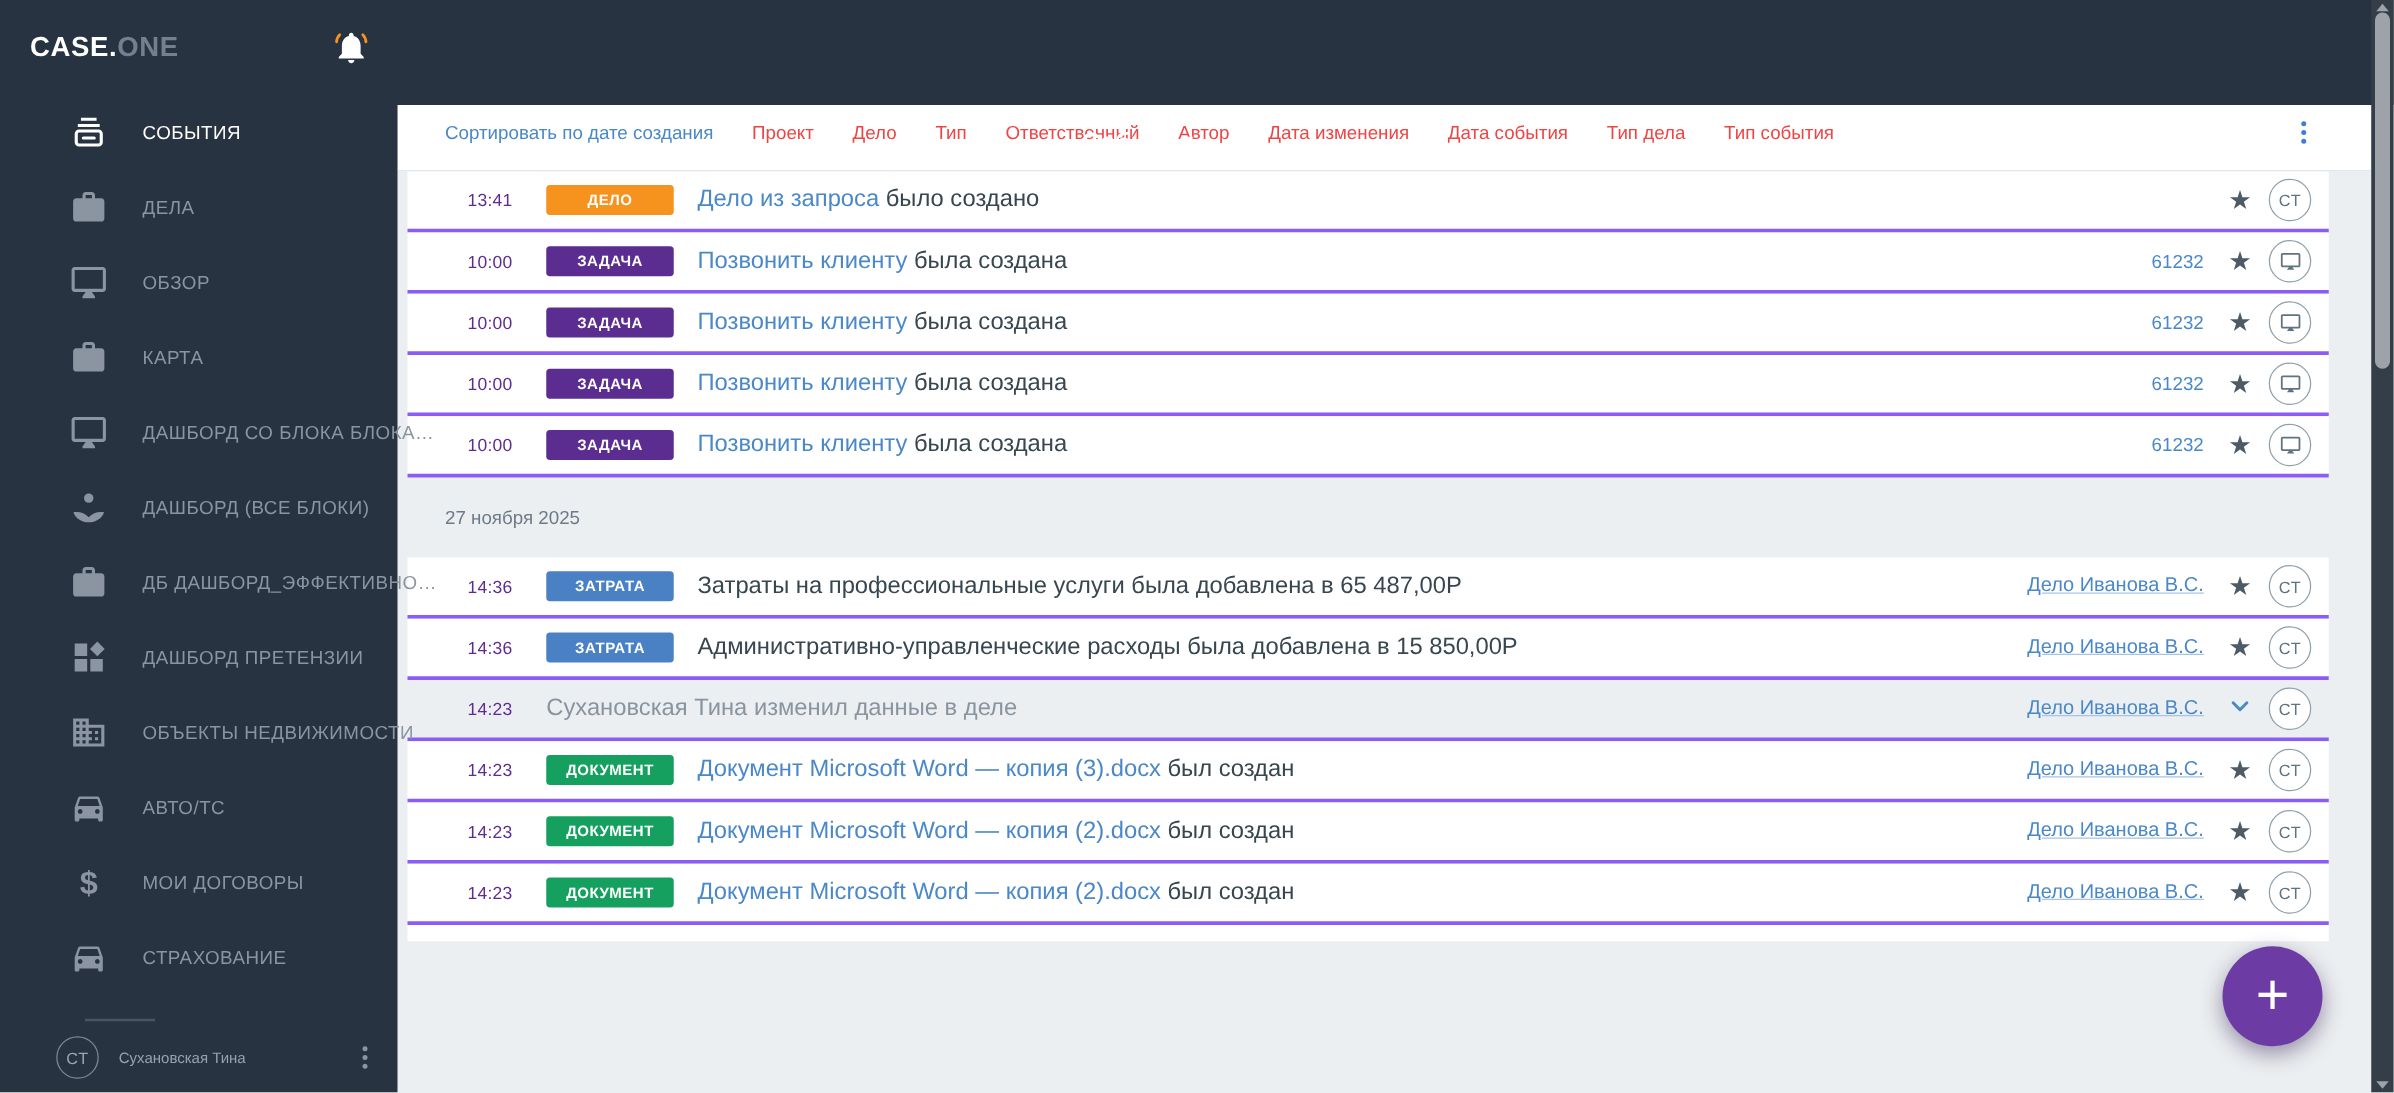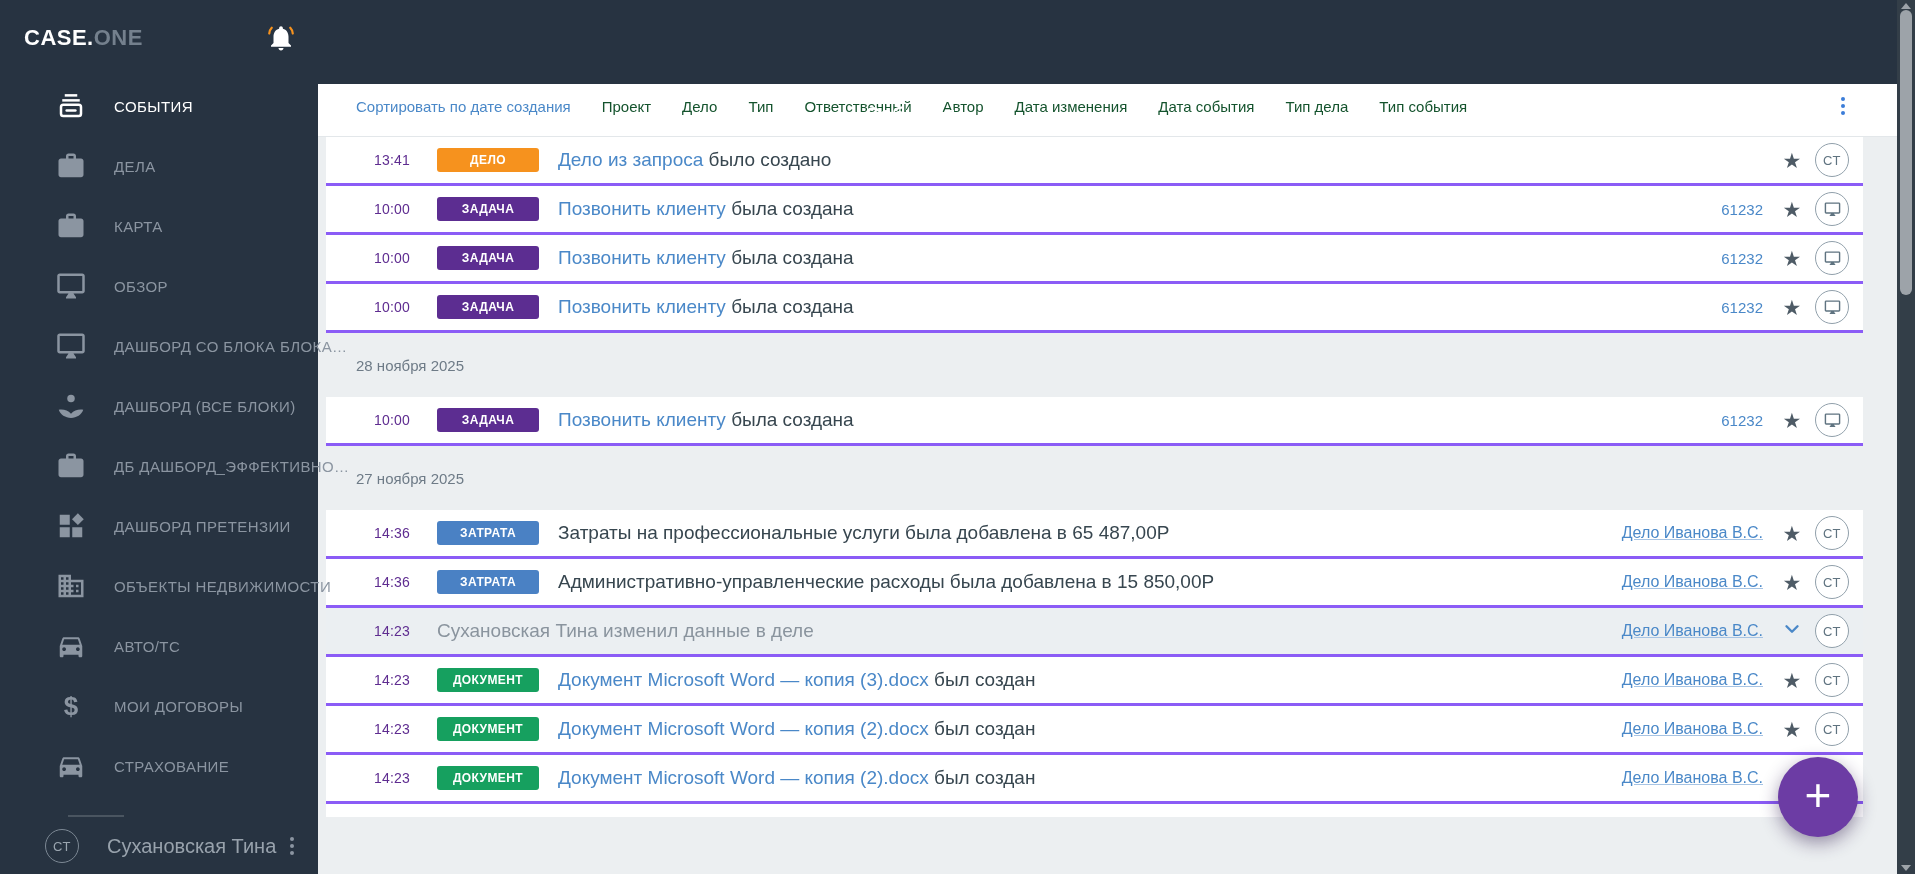--- a/index.html
+++ b/index.html
@@ -22,28 +22,28 @@
   .sidebar { position:absolute; left:0; top:76px; width:318px; height:798px; background:#273341; z-index:4; }
   .side-item { height:60px; display:flex; align-items:center; padding-left:56px; color:#8B95A1; cursor:pointer; }
   .side-item .s-icon { width:36px; height:32px; display:flex; align-items:center; flex:none; }
   .side-item .s-icon svg { width:30px; height:30px; }
   .side-item .s-label { margin-left:22px; font-size:15px; letter-spacing:.4px; white-space:nowrap; }
   .side-item.active { color:#FFFFFF; }
   .dollar-glyph { font-size:26px; font-weight:bold; width:30px; text-align:center; }
   .user-block { position:absolute; left:0; bottom:0; width:318px; height:56px; display:flex; align-items:center; padding-left:45px; }
   .user-block::before { content:""; position:absolute; top:-3px; left:68px; width:56px; height:2px; background:#4A5560; }
   .user-avatar { width:34px; height:34px; border:1.5px solid #7C8894; border-radius:50%; color:#9AA5AF; font-size:13px; display:flex; align-items:center; justify-content:center; letter-spacing:.5px; flex:none; }
-  .user-name { margin-left:28px; color:#98A2AC; font-size:20px; }
+  .user-name { margin-left:16px; color:#98A2AC; font-size:12px; }
   .dots-v { margin-left:auto; margin-right:24px; display:flex; flex-direction:column; gap:3px; cursor:pointer; }
   .dots-v i { width:4px; height:4px; border-radius:50%; background:#8B95A1; display:block; }
 
   
   .main { position:absolute; left:318px; top:76px; right:18px; bottom:0; background:#ECEFF1; overflow:hidden; }
   .filterbar { height:61px; background:#FFFFFF; border-bottom:1px solid #E3E7EA; display:flex; align-items:center; padding-left:38px; gap:31px; position:relative; }
-  .filter-item { font-size:15px; color:#14532d; cursor:pointer; white-space:nowrap; }
+  .filter-item { font-size:15px; color:#ef4444; cursor:pointer; white-space:nowrap; }
   .filter-item.primary { color:#4A88C8; }
   .filter-dots { position:absolute; right:52px; top:21px; display:flex; flex-direction:column; gap:3px; cursor:pointer; }
   .filter-dots i { width:4px; height:4px; border-radius:50%; background:#3B7DD8; display:block; }
 
   .list { margin-left:8px; width:1537px; }
   .group-label { height:64px; display:flex; align-items:center; padding-left:30px; font-size:15px; color:#6E7B87; }
   .row { height:49px; background:#FFFFFF; border-bottom:3px solid #8b5cf6; display:flex; align-items:center; padding:0 14px 0 48px; }
   .row.highlight { background:#EBEFF2; }
   .row.partial { height:13px; border-bottom:none; }
   .ev-time { width:63px; flex:none; font-size:14px; color:#5E2C90; letter-spacing:.2px; }
@@ -130,32 +130,32 @@
           <span class="s-icon">
             <svg viewBox="0 0 24 24" fill="currentColor">
               <path d="M20 6h-4V4c0-1.1-.9-2-2-2h-4c-1.1 0-2 .9-2 2v2H4c-1.1 0-2 .9-2 2v11c0 1.1.9 2 2 2h16c1.1 0 2-.9 2-2V8c0-1.1-.9-2-2-2zm-6 0h-4V4h4v2z"></path>
             </svg>
           </span>
           <span class="s-label">ДЕЛА</span>
         </div>
         <div class="side-item">
           <span class="s-icon">
             <svg viewBox="0 0 24 24" fill="currentColor">
+              <path d="M21 2H3c-1.1 0-2 .9-2 2v12c0 1.1.9 2 2 2h7l-2 3v1h8v-1l-2-3h7c1.1 0 2-.9 2-2V4c0-1.1-.9-2-2-2zm0 14H3V4h18v12z"></path>
+            </svg>
+          </span>
+          <span class="s-label">ОБЗОР</span>
+        </div>
+        <div class="side-item">
+          <span class="s-icon">
+            <svg viewBox="0 0 24 24" fill="currentColor">
               <path d="M20 6h-4V4c0-1.1-.9-2-2-2h-4c-1.1 0-2 .9-2 2v2H4c-1.1 0-2 .9-2 2v11c0 1.1.9 2 2 2h16c1.1 0 2-.9 2-2V8c0-1.1-.9-2-2-2zm-6 0h-4V4h4v2z"></path>
             </svg>
           </span>
           <span class="s-label">КАРТА</span>
-        </div>
-        <div class="side-item">
-          <span class="s-icon">
-            <svg viewBox="0 0 24 24" fill="currentColor">
-              <path d="M21 2H3c-1.1 0-2 .9-2 2v12c0 1.1.9 2 2 2h7l-2 3v1h8v-1l-2-3h7c1.1 0 2-.9 2-2V4c0-1.1-.9-2-2-2zm0 14H3V4h18v12z"></path>
-            </svg>
-          </span>
-          <span class="s-label">ОБЗОР</span>
         </div>
         <div class="side-item">
           <span class="s-icon">
             <svg viewBox="0 0 24 24" fill="currentColor">
               <path d="M21 2H3c-1.1 0-2 .9-2 2v12c0 1.1.9 2 2 2h7l-2 3v1h8v-1l-2-3h7c1.1 0 2-.9 2-2V4c0-1.1-.9-2-2-2zm0 14H3V4h18v12z"></path>
             </svg>
           </span>
           <span class="s-label">ДАШБОРД СО БЛОКА БЛОКА…</span>
         </div>
         <div class="side-item">
@@ -285,21 +285,20 @@
           <span class="ev-text"><a>Позвонить клиенту</a> была создана</span>
           <span class="spacer"></span>
           <a class="num-link">61232</a>
           <span class="star">★</span>
           <span class="avatar">
             <svg viewBox="0 0 24 24" width="17" height="17" fill="currentColor">
               <path d="M21 2H3c-1.1 0-2 .9-2 2v12c0 1.1.9 2 2 2h7l-2 2.5V21h8v-.5L14 18h7c1.1 0 2-.9 2-2V4c0-1.1-.9-2-2-2zm0 14H3V4h18v12z"></path>
             </svg>
           </span>
         </div>
-        <div class="group-label">28 ноября 2025</div>
         <div class="row">
           <span class="ev-time">10:00</span>
           <span class="badge" style="background: rgb(92, 45, 145);">ЗАДАЧА</span>
           <span class="ev-text"><a>Позвонить клиенту</a> была создана</span>
           <span class="spacer"></span>
           <a class="num-link">61232</a>
           <span class="star">★</span>
           <span class="avatar">
             <svg viewBox="0 0 24 24" width="17" height="17" fill="currentColor">
               <path d="M21 2H3c-1.1 0-2 .9-2 2v12c0 1.1.9 2 2 2h7l-2 2.5V21h8v-.5L14 18h7c1.1 0 2-.9 2-2V4c0-1.1-.9-2-2-2zm0 14H3V4h18v12z"></path>

